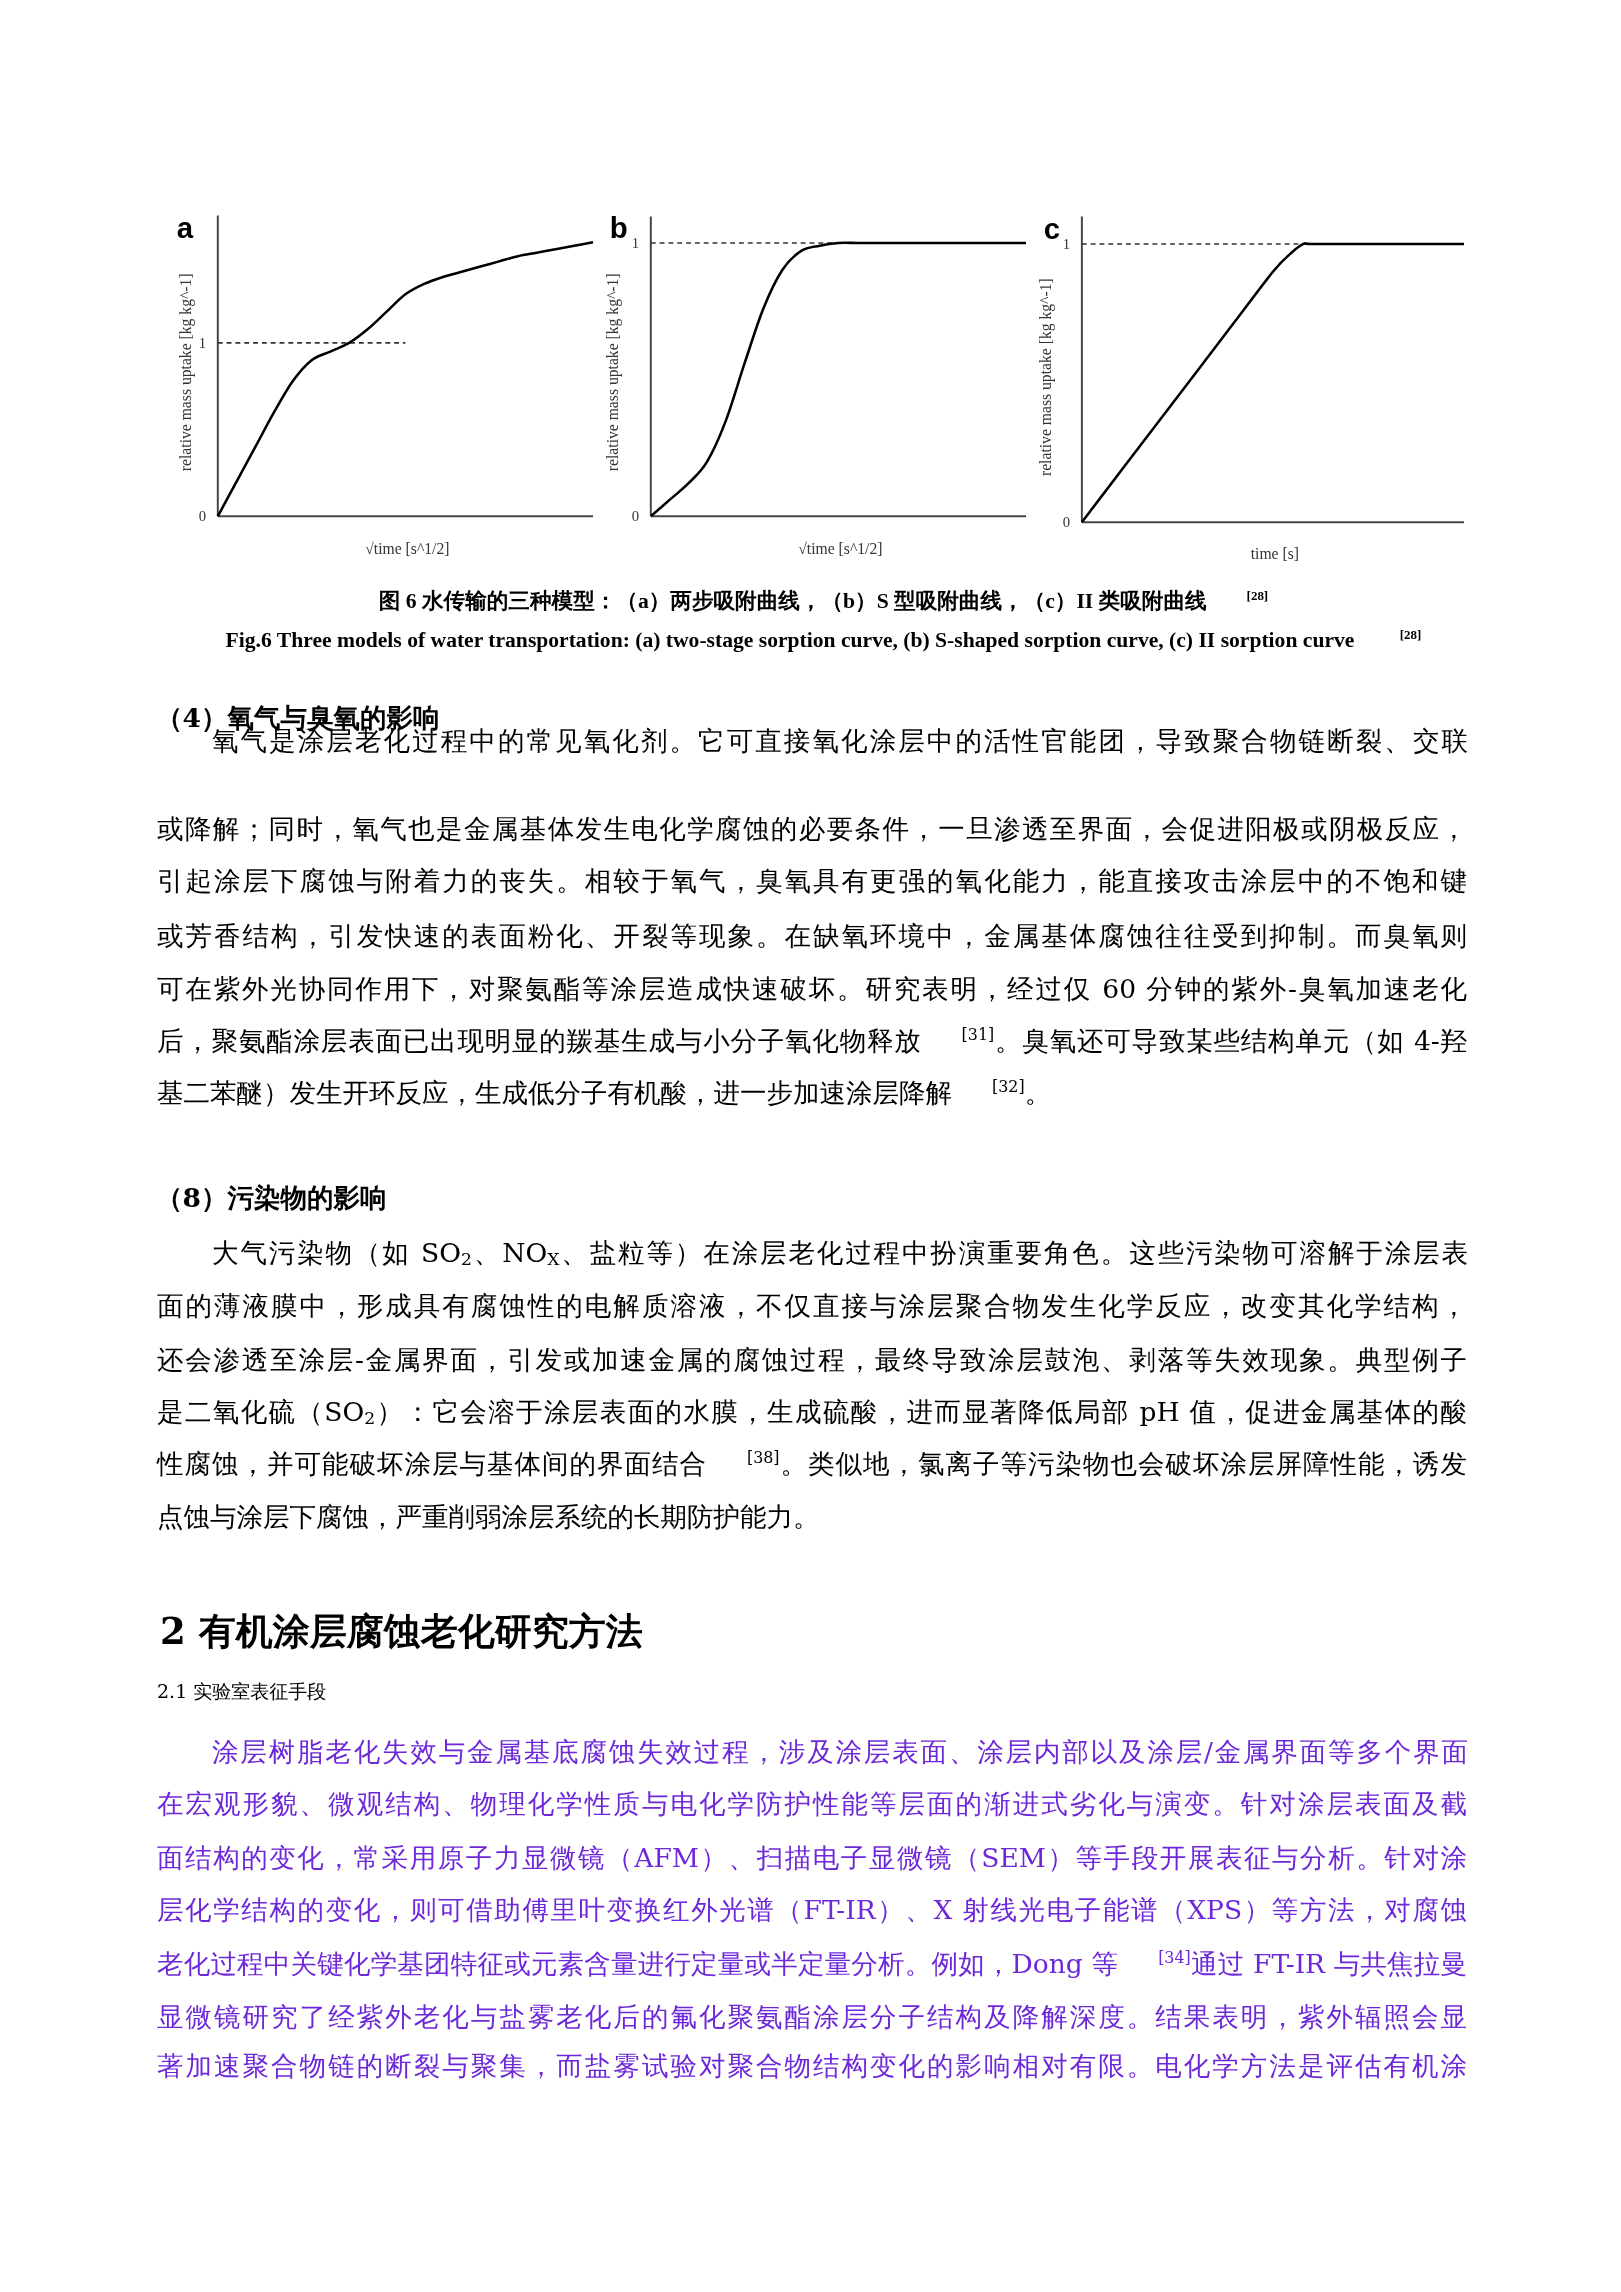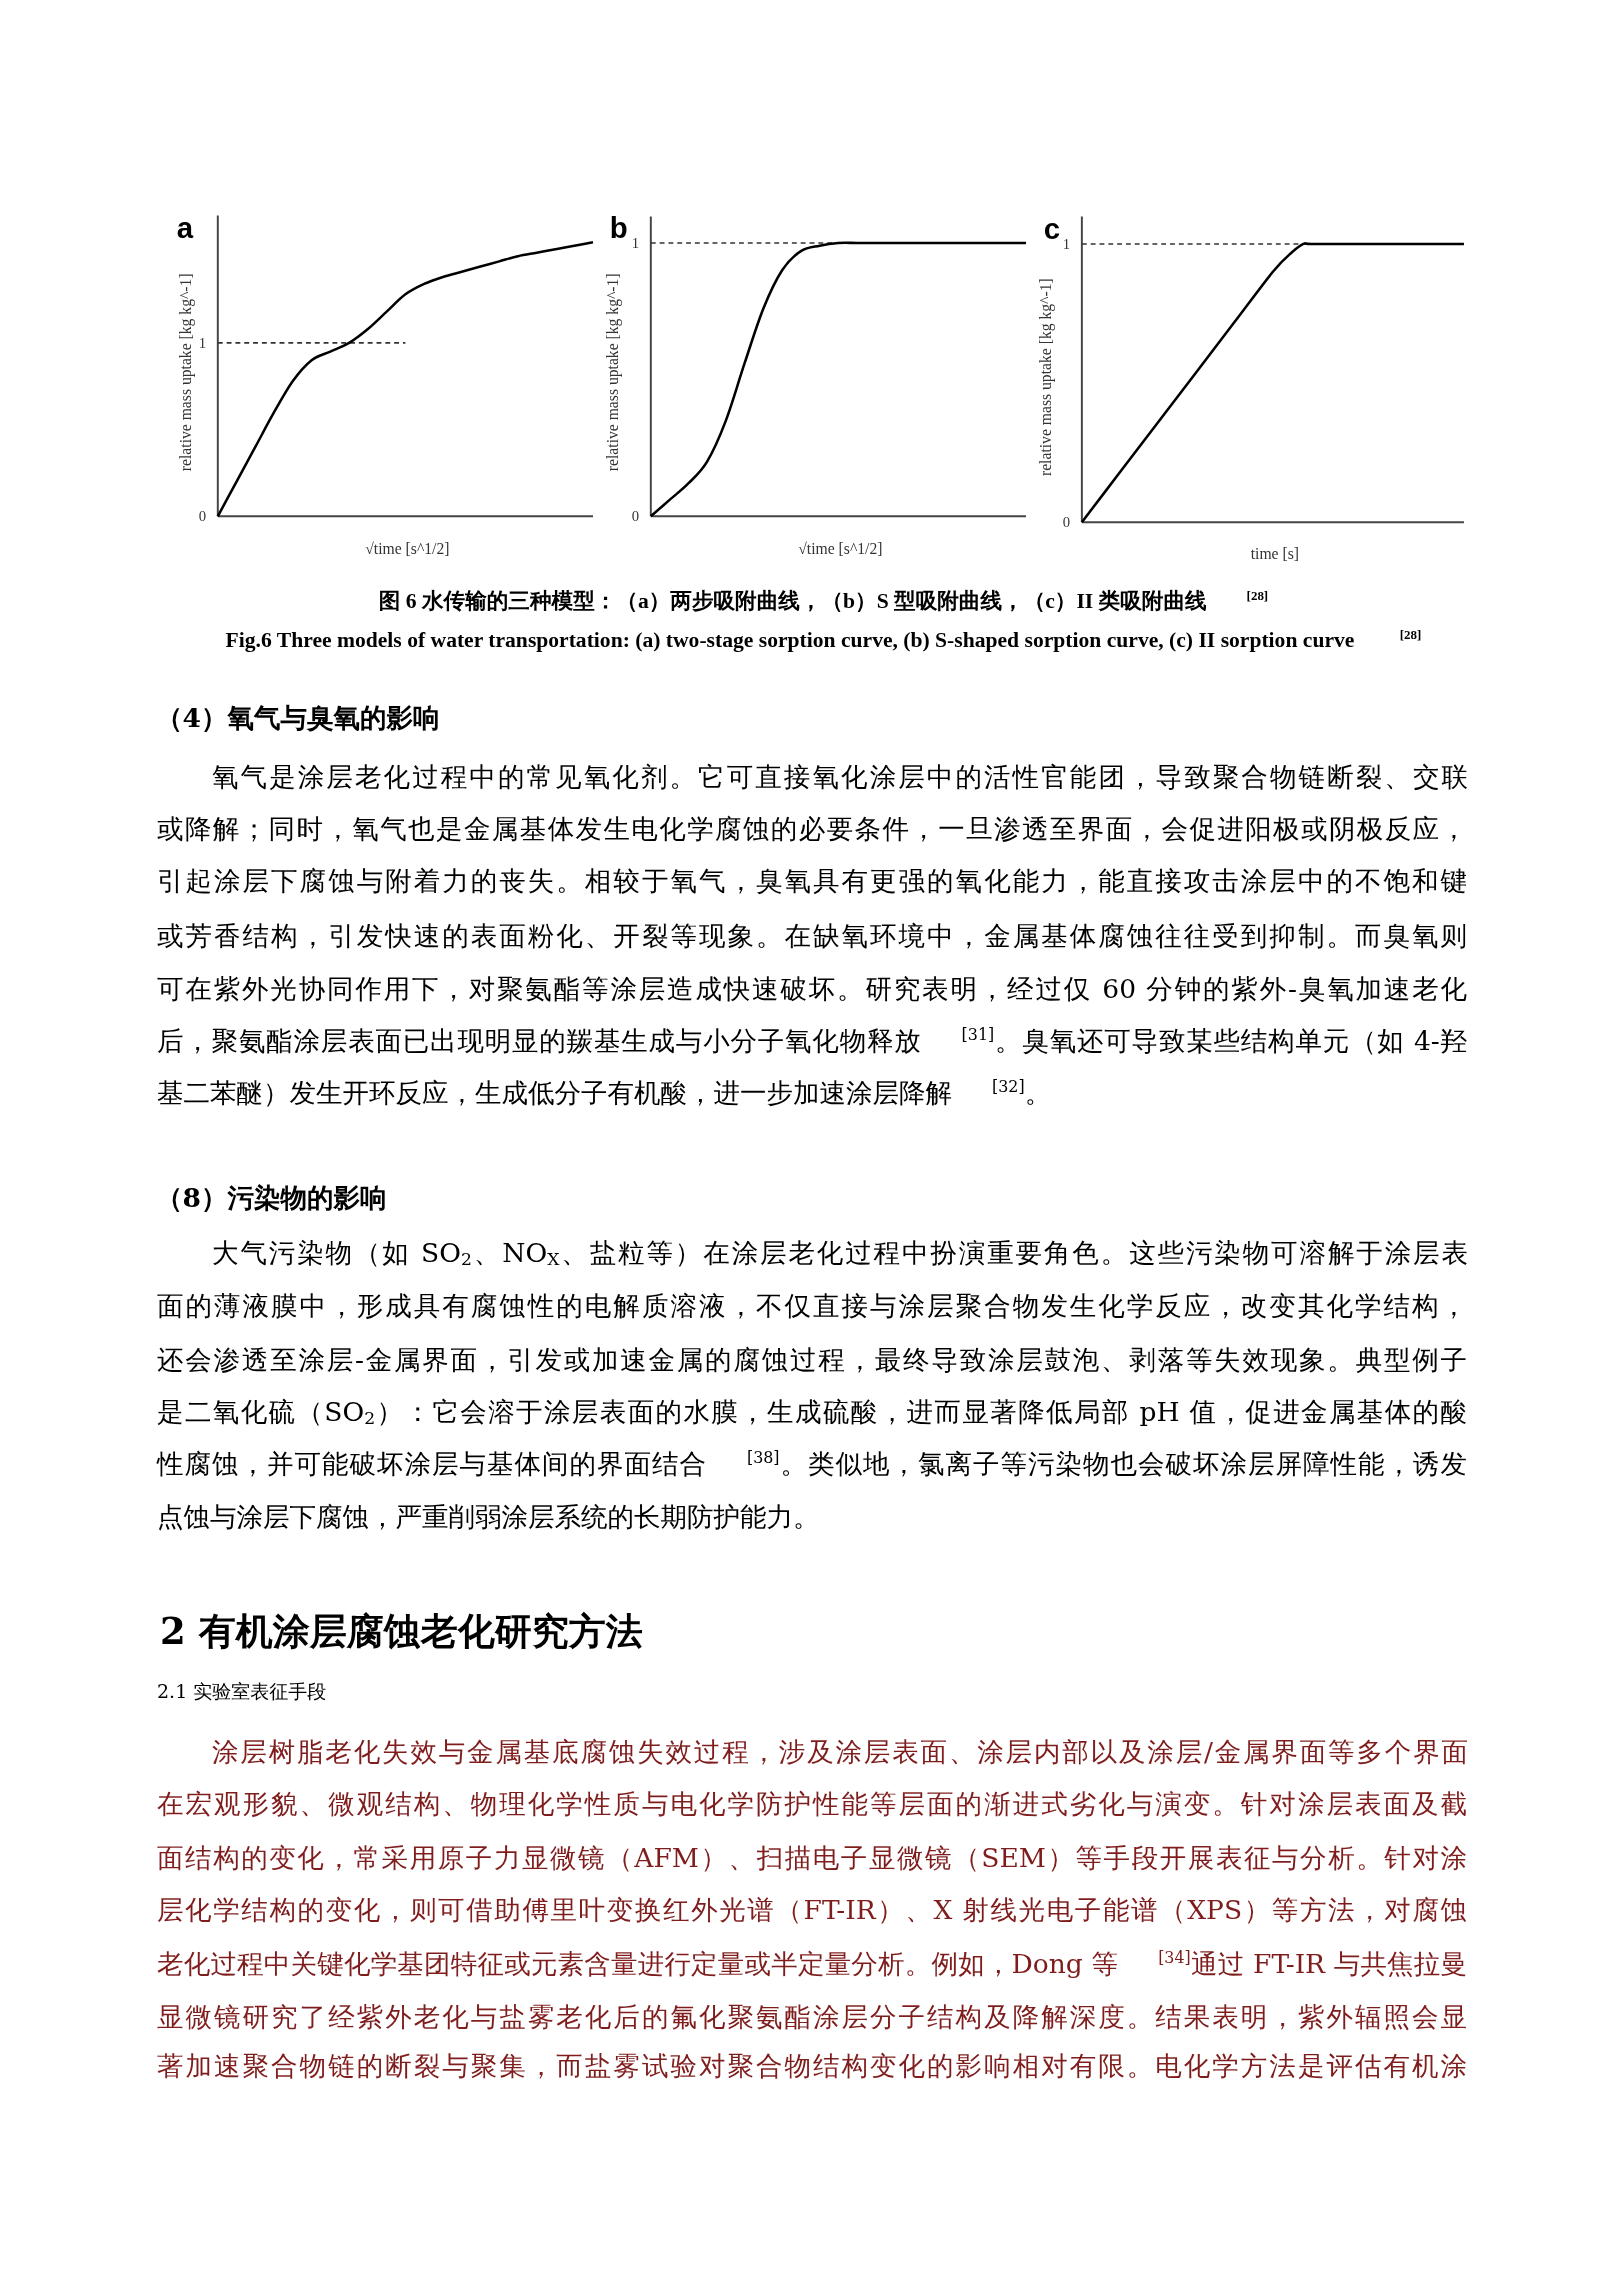--- a/index.html
+++ b/index.html
@@ -9,21 +9,21 @@
   .chart text { font-family:"Liberation Serif","DejaVu Serif",serif; fill:#333; }
   .panel-letter { font-family:"Liberation Sans","DejaVu Sans",sans-serif !important; font-weight:bold; fill:#000 !important; }
   .cap { position:absolute; left:147px; width:1353px; text-align:center; font-weight:bold;
          font-family:"Liberation Serif","DejaVu Serif",serif; white-space:nowrap; }
   .cap-cn { top:586px; font-size:21.6px; }
   .cap-en { top:628px; font-size:21.6px;text-align:center; }
   .line { position:absolute; left:157px; width:1310px; font-size:26.5px; line-height:33px;
           white-space:nowrap; text-align:justify; text-align-last:justify; }
   .line.last { text-align-last:left; }
   .line.indent { padding-left:55px; width:1256px; }
-  .red { color:#7f1d1d; }
+  .red { color:#6d28d9; }
   .h4 { position:absolute; left:156px; font-size:26.5px; font-weight:bold; white-space:nowrap;text-align:center; }
   .h2 { position:absolute; left:160px; font-size:37px; font-weight:bold; white-space:nowrap; }
   .h21 { position:absolute; left:157px; font-size:19px; font-weight:normal; white-space:nowrap; }
   sup { font-size:0.6em; vertical-align:0.6em; line-height:0;margin-left:40px; }
   sub { font-size:0.65em; vertical-align:-0.2em; line-height:0; }
 </style>
 </head>
 <body>
 
 <svg class="chart" id="fig" width="1621" height="578" viewBox="0 0 1654 590">
@@ -59,21 +59,21 @@
       <text x="1065" y="244" font-size="30" class="panel-letter">c</text>
       <text x="1301" y="571" font-size="16" text-anchor="middle">time [s]</text>
       <text x="0" y="0" font-size="16" text-anchor="middle" transform="translate(1072,385) rotate(-90)">relative mass uptake [kg kg^-1]</text>
     </g>
   </svg>
 
 <div class="cap cap-cn"><span>图 6  水传输的三种模型：（a）两步吸附曲线，（b）S 型吸附曲线，（c）II 类吸附曲线</span><sup>[28]</sup></div>
 <div class="cap cap-en"><span>Fig.6 Three models of water transportation: (a) two-stage sorption curve, (b) S-shaped sorption curve, (c) II sorption curve </span><sup>[28]</sup></div>
 
 <div class="h4" style="top:700px">（4）氧气与臭氧的影响</div>
-<div class="line indent" style="top:760px">氧气是涂层老化过程中的常见氧化剂。它可直接氧化涂层中的活性官能团，导致聚合物链断裂、交联</div>
+<div class="line indent" style="top:724px">氧气是涂层老化过程中的常见氧化剂。它可直接氧化涂层中的活性官能团，导致聚合物链断裂、交联</div>
 <div class="line" style="top:812px">或降解；同时，氧气也是金属基体发生电化学腐蚀的必要条件，一旦渗透至界面，会促进阳极或阴极反应，</div>
 <div class="line" style="top:864px">引起涂层下腐蚀与附着力的丧失。相较于氧气，臭氧具有更强的氧化能力，能直接攻击涂层中的不饱和键</div>
 <div class="line" style="top:919px">或芳香结构，引发快速的表面粉化、开裂等现象。在缺氧环境中，金属基体腐蚀往往受到抑制。而臭氧则</div>
 <div class="line" style="top:972px">可在紫外光协同作用下，对聚氨酯等涂层造成快速破坏。研究表明，经过仅 60 分钟的紫外-臭氧加速老化</div>
 <div class="line" style="top:1024px"><span>后，聚氨酯涂层表面已出现明显的羰基生成与小分子氧化物释放</span><sup>[31]</sup><span>。臭氧还可导致某些结构单元（如 4-羟</span></div>
 <div class="line last" style="top:1076px"><span>基二苯醚）发生开环反应，生成低分子有机酸，进一步加速涂层降解</span><sup>[32]</sup><span>。</span></div>
 
 <div class="h4" style="top:1180px">（8）污染物的影响</div>
 <div class="line indent" style="top:1236px"><span>大气污染物（如 SO</span><sub>2</sub><span>、NO</span><sub>X</sub><span>、盐粒等）在涂层老化过程中扮演重要角色。这些污染物可溶解于涂层表</span></div>
 <div class="line" style="top:1289px">面的薄液膜中，形成具有腐蚀性的电解质溶液，不仅直接与涂层聚合物发生化学反应，改变其化学结构，</div>

